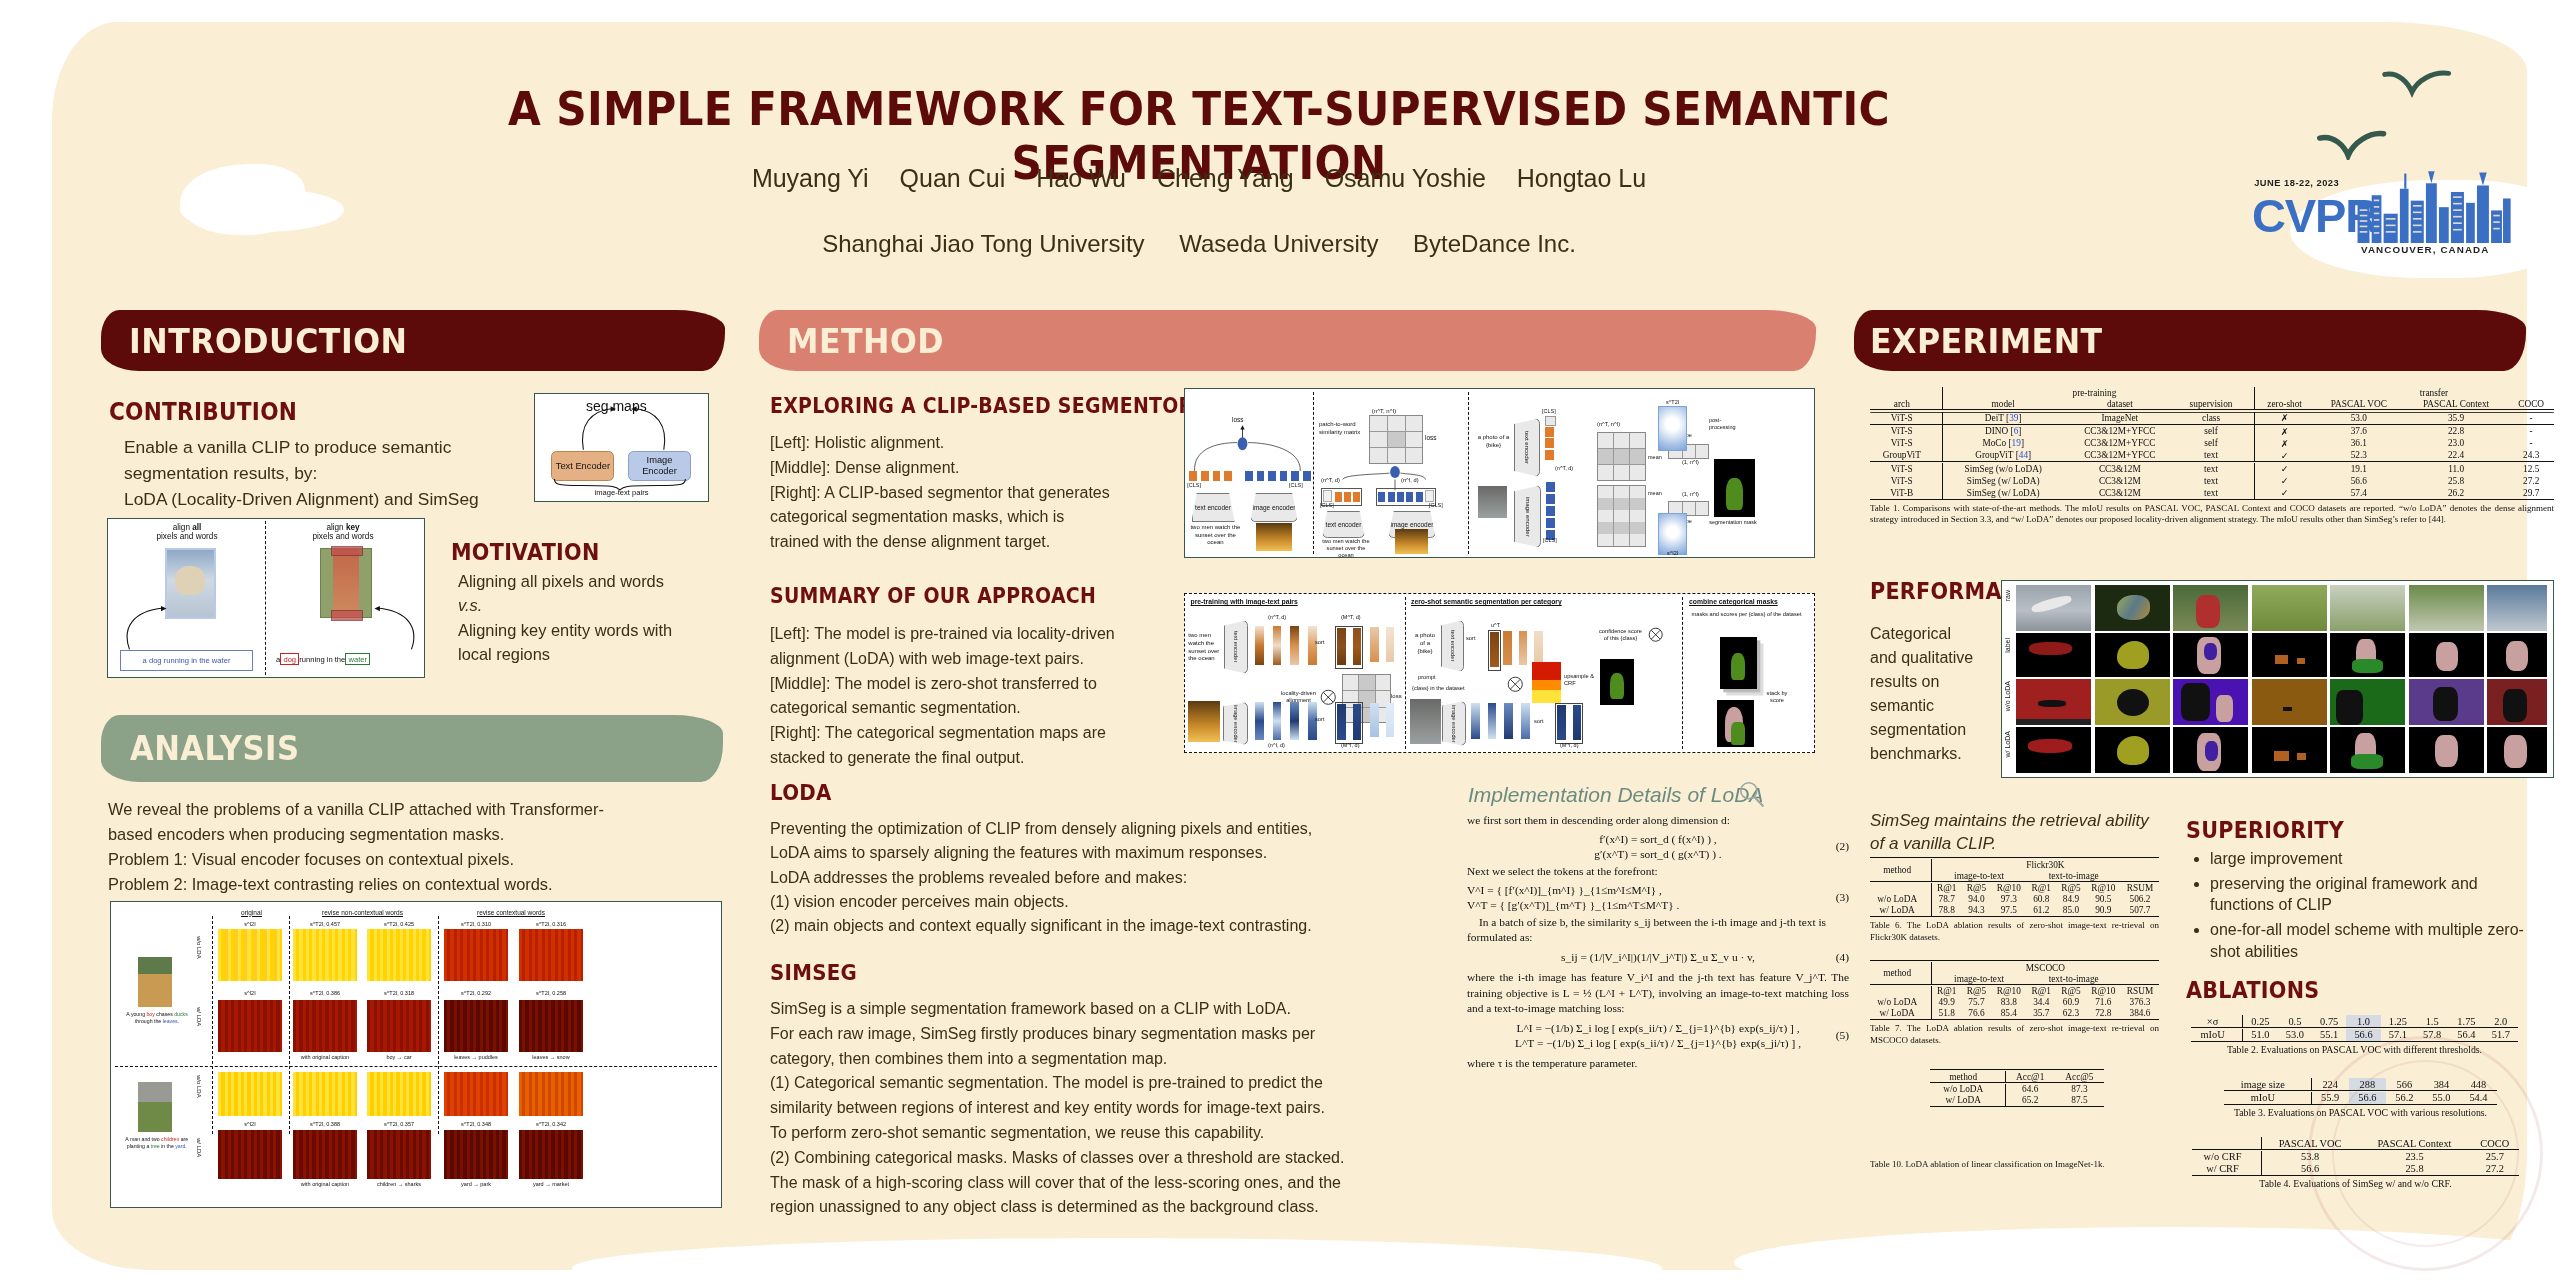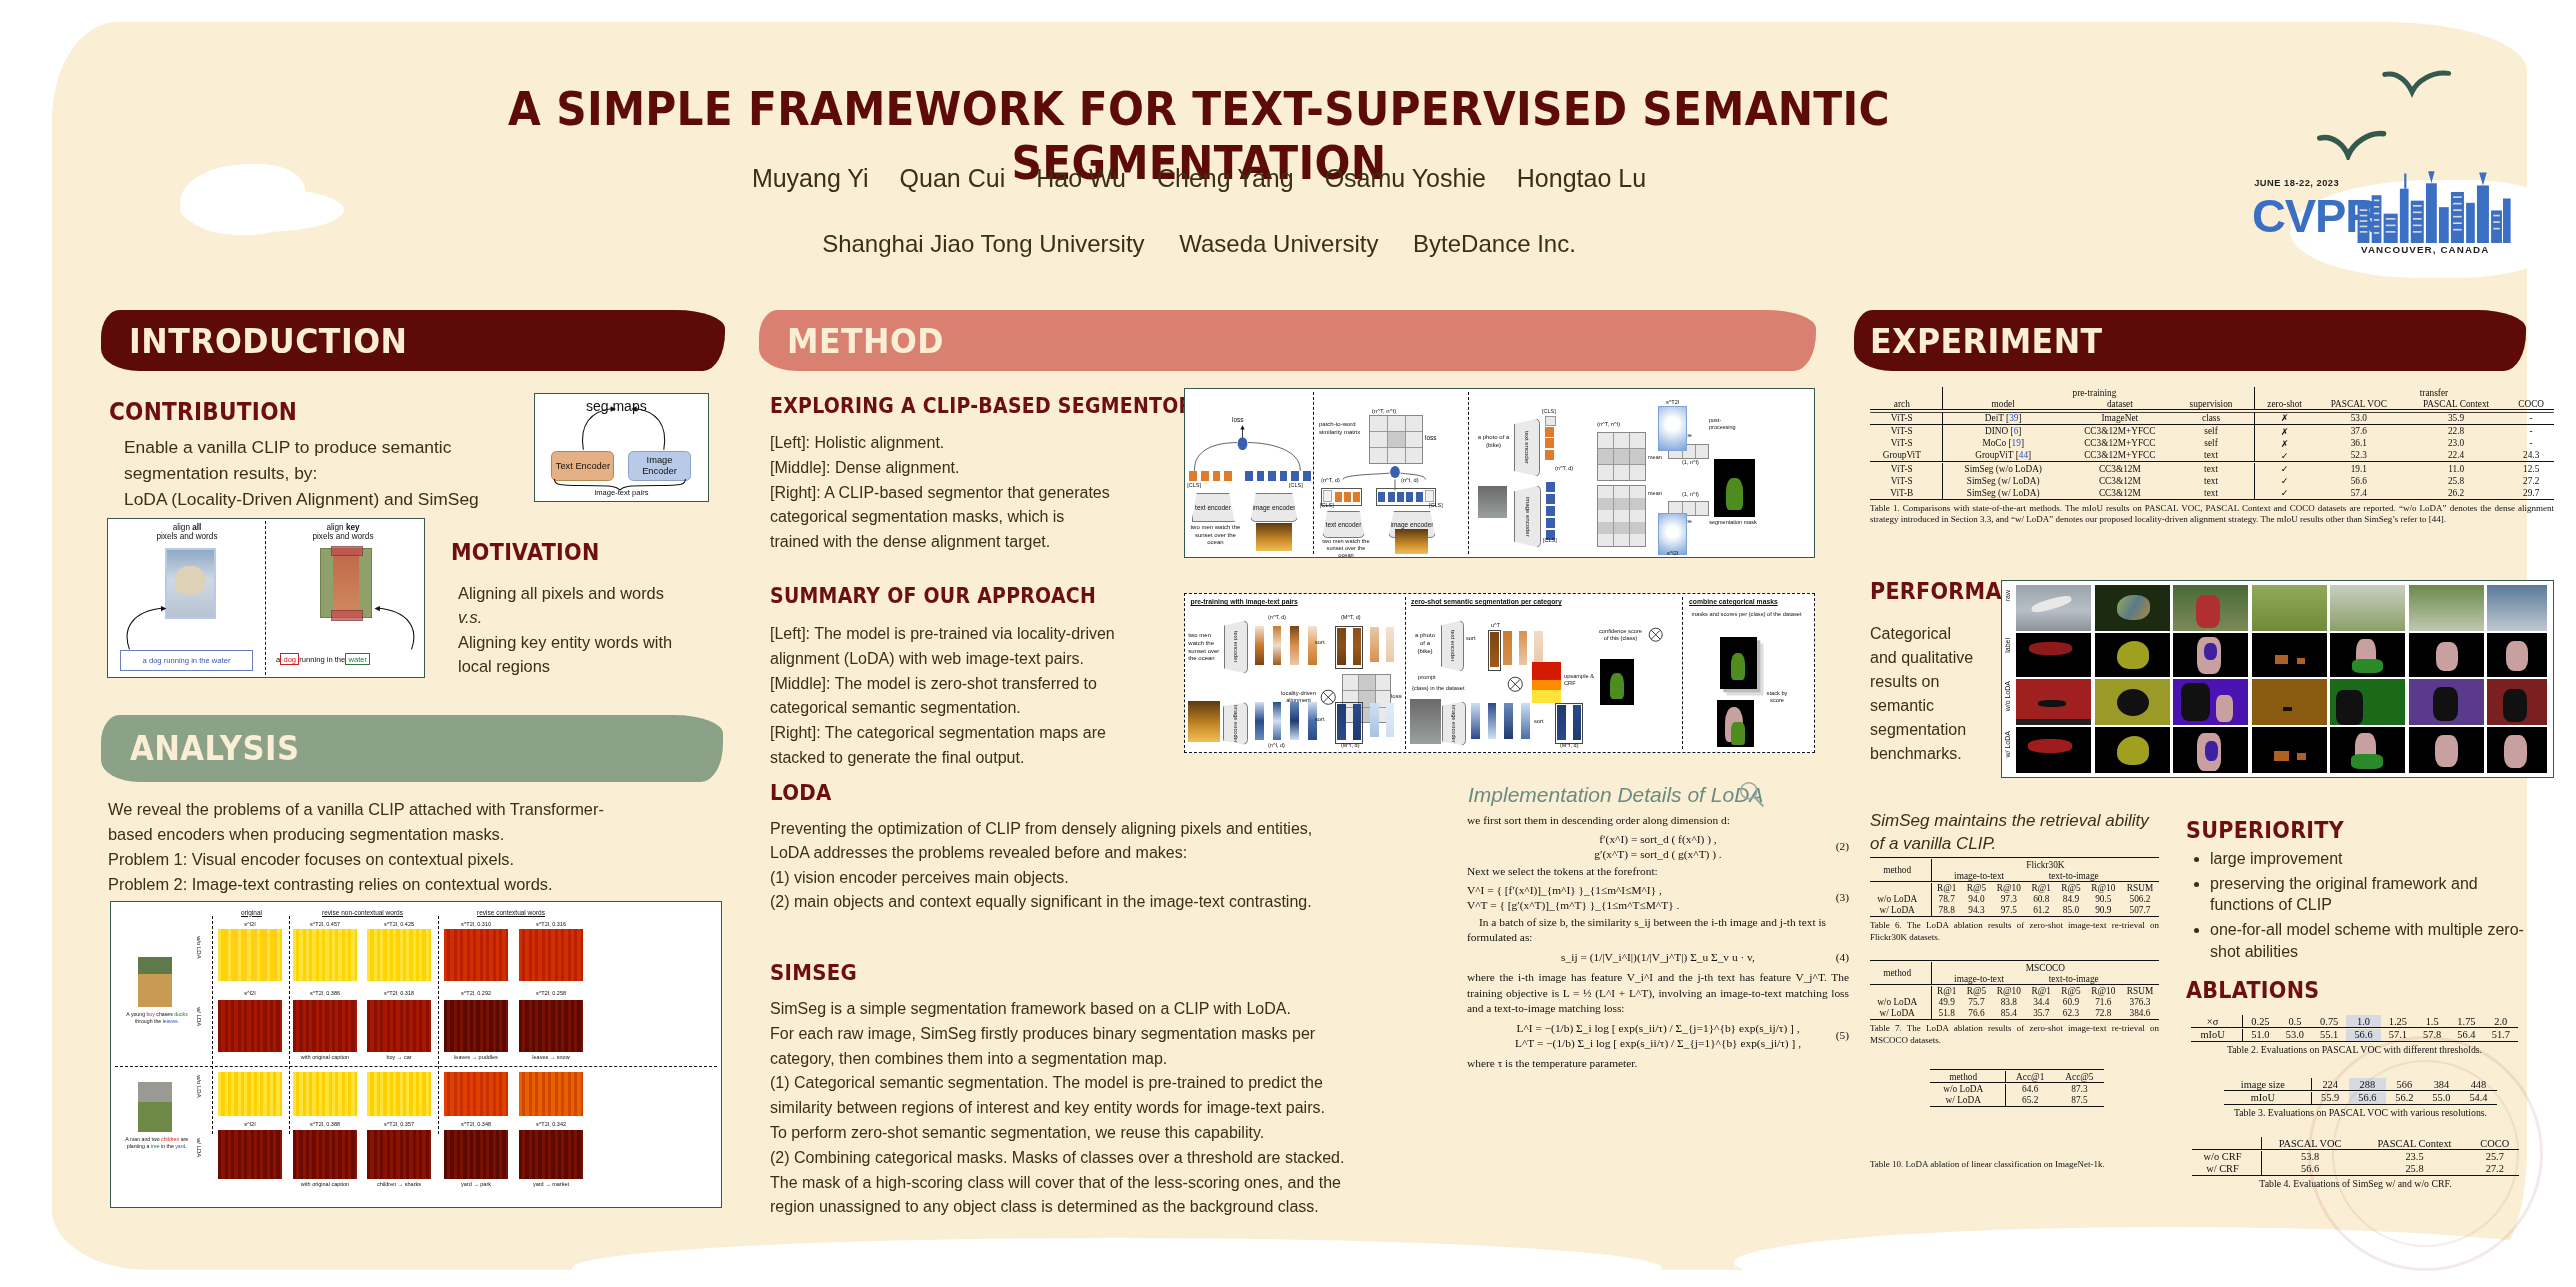--- a/index.html
+++ b/index.html
@@ -229,21 +229,21 @@
                 display:flex;align-items:center;justify-content:center;font-size:7.6px;color:#3a56b0;">a dog running in the water</div>
     <div style="position:absolute;left:168px;top:131px;width:136px;height:18.5px;display:flex;align-items:center;font-size:7.6px;color:#111;">
       <span>a </span>
       <span style="border:0.5px solid #c22;padding:0.5px 2.2px;color:#c22;">dog</span>
       <span> running in the </span>
       <span style="border:0.5px solid #2a7a3a;padding:0.5px 2.2px;color:#2a7a3a;">water</span>
     </div>
   </div>
 
   <div class="h2" style="left:451px;top:539px;font-size:23px;">MOTIVATION</div>
-  <div class="body" style="left:458px;top:581px;width:273px;font-size:16.4px;">
+  <div class="body" style="left:458px;top:569px;width:273px;font-size:16.4px;">
     <div>Aligning all pixels and words</div>
     <div class="italic">v.s.</div>
     <div>Aligning key entity words with</div>
     <div>local regions</div>
   </div>
 
   <div class="banner" style="left:101px;top:715px;width:622px;height:67px;background:#8ba288;">
     <span class="btxt" style="font-size:33px;margin-left:29px;">ANALYSIS</span>
   </div>
   <div class="body" style="left:108px;top:797px;width:632px;font-size:16.4px;line-height:1.52;">
@@ -627,20 +627,21 @@
     <div style="position:absolute;left:578px;top:96px;width:28px;font-size:5.7px;line-height:1.25;color:#111;text-align:center;">stack by score</div>
     <div style="position:absolute;left:532px;top:106px;width:37px;height:47px;background:#000;">
       <div style="position:absolute;left:7.6px;top:6.5px;width:18.5px;height:35px;background:#c8a0a0;border-radius:45% 45% 20% 20%;"></div>
       <div style="position:absolute;left:14px;top:22px;width:14px;height:23px;background:#4f8c1e;border-radius:30% 30% 20% 20%;"></div>
     </div>
   </div>
 
   <div class="h2" style="left:770px;top:780px;font-size:22px;">LODA</div>
   <div class="body" style="left:770px;top:817px;width:665px;font-size:16px;line-height:1.52;">
     <div>Preventing the optimization of CLIP from densely aligning pixels and entities,</div>
+    <div>LoDA aims to sparsely aligning the features with maximum responses.</div>
     <div>LoDA addresses the problems revealed before and makes:</div>
     <div>(1) vision encoder perceives main objects.</div>
     <div>(2) main objects and context equally significant in the image-text contrasting.</div>
   </div>
 
   <div class="h2" style="left:770px;top:960px;font-size:22px;">SIMSEG</div>
   <div class="body" style="left:770px;top:997px;width:681px;font-size:16px;line-height:1.55;">
     <div>SimSeg is a simple segmentation framework based on a CLIP with LoDA.</div>
     <div>For each raw image, SimSeg firstly produces binary segmentation masks per</div>
     <div>category, then combines them into a segmentation map.</div>

